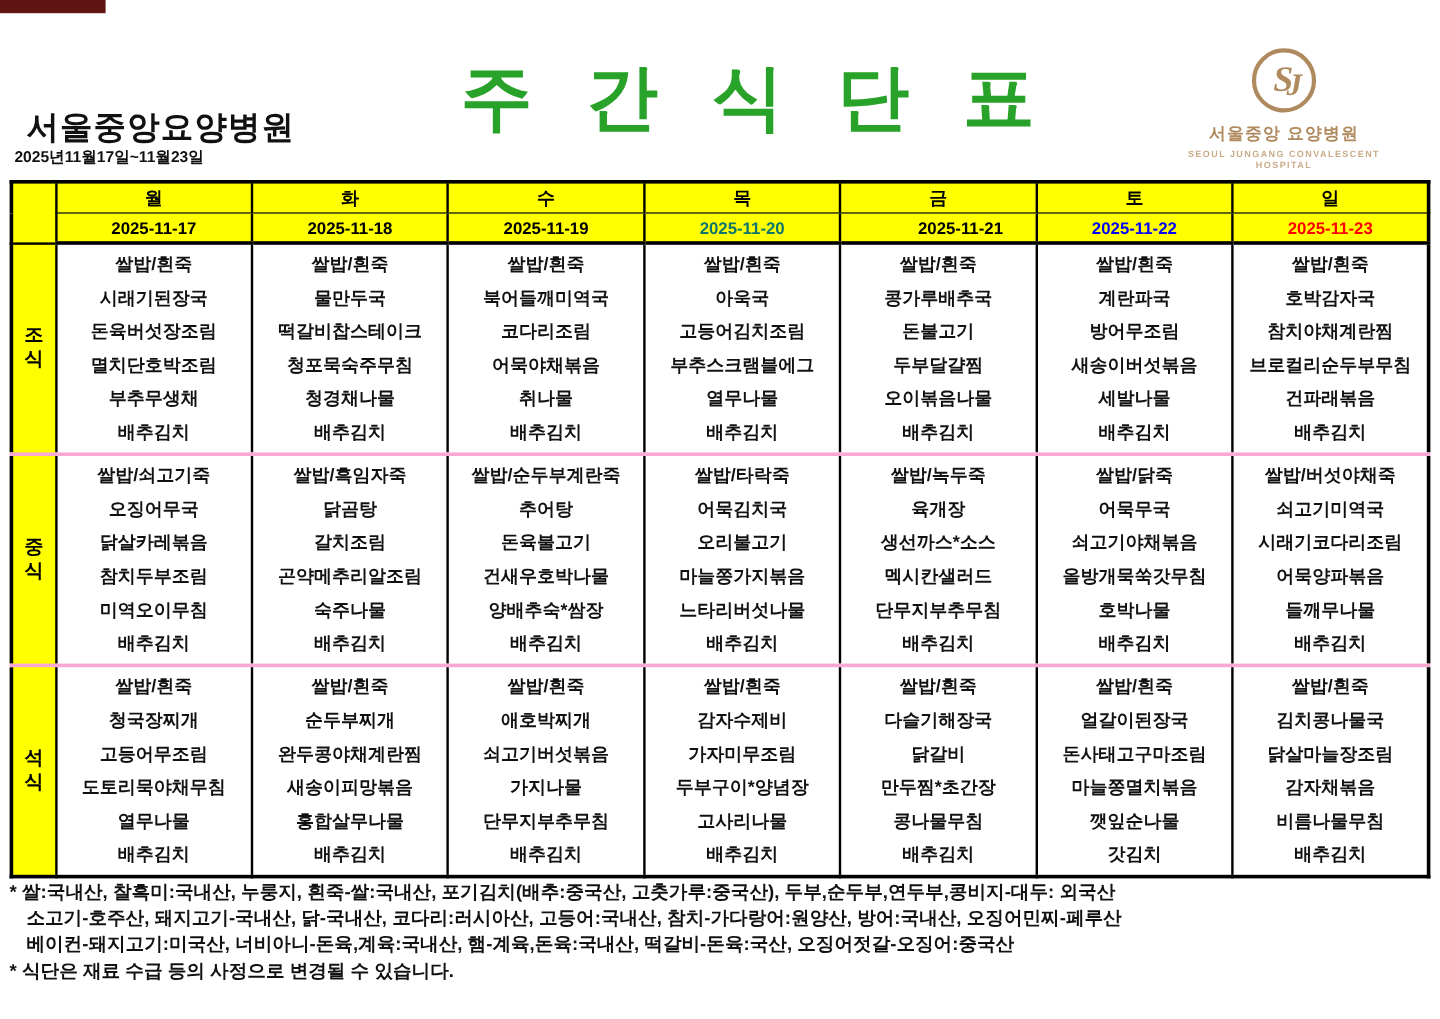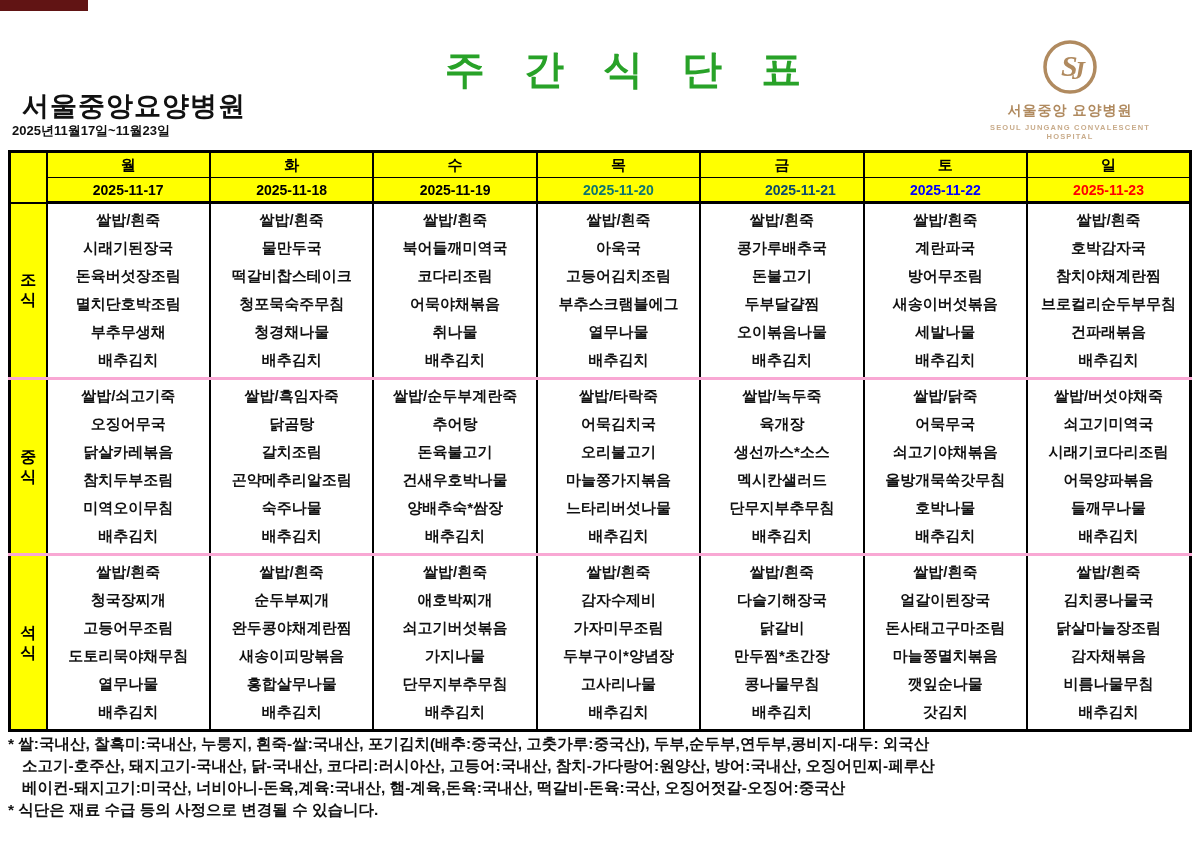--- a/index.html
+++ b/index.html
@@ -5,21 +5,21 @@
   html,body{margin:0;padding:0;background:#fff;}
   body{font-family:"Liberation Sans",sans-serif;}
   .page{position:relative;width:1200px;height:849px;background:#ffffff;overflow:hidden;}
 
   .corner-mark{position:absolute;left:0;top:0;width:88px;height:11px;background:var(--corner-red,#611414);}
 
   .hospital-name{position:absolute;left:22px;top:88px;font-size:27px;font-weight:bold;color:#111;letter-spacing:1px;}
   .hospital-range{position:absolute;left:12px;top:122px;font-size:13px;font-weight:bold;color:#111;}
 
   .main-title{position:absolute;left:50%;top:42px;transform:translateX(-50%);margin-left:30px;
-    font-size:40px;font-weight:bold;color:var(--title-green,#28a228);letter-spacing:14px;white-space:nowrap;}
+    font-size:60px;font-weight:bold;color:var(--title-green,#28a228);letter-spacing:14px;white-space:nowrap;}
 
   .logo{position:absolute;left:985px;top:38px;width:170px;text-align:center;color:var(--logo-gold,#b08a5f);}
   .logo-circle{margin:0 auto;}
   .logo-kr{font-size:14px;font-weight:bold;letter-spacing:1px;margin-top:2px;color:var(--logo-gold,#b08a5f);}
   .logo-en{font-size:7.5px;letter-spacing:1.2px;margin-top:3px;color:#c9ac8b;font-weight:bold;}
 
   table.menu{position:absolute;left:8px;top:150px;width:1184px;border-collapse:collapse;table-layout:fixed;
     border:3px solid #000;}
   table.menu col.c-label{width:37px;}
   table.menu th,table.menu td{border:2px solid #000;padding:0;}
@@ -79,21 +79,21 @@
           <th>목</th>
           <th>금</th>
           <th>토</th>
           <th>일</th>
         </tr>
       <tr class="date-row">
           <td style="color: rgb(0, 0, 0);">2025-11-17</td>
           <td style="color: rgb(0, 0, 0);">2025-11-18</td>
           <td style="color: rgb(0, 0, 0);">2025-11-19</td>
           <td style="color: #0f766e;">2025-11-20</td>
-          <td style="color: #0c4a6e; padding-left: 37px;">2025-11-21</td>
+          <td style="color: #000000; padding-left: 37px;">2025-11-21</td>
           <td style="color: rgb(0, 0, 255);">2025-11-22</td>
           <td style="color: rgb(255, 0, 0);">2025-11-23</td>
         </tr>
     </thead>
     <tbody>
         <tr class="meal-row">
           <th class="meal-label">조<br>식</th>
           <td class="menu-cell">
             <div class="inner">
               <div class="menu-item">쌀밥/흰죽</div>

